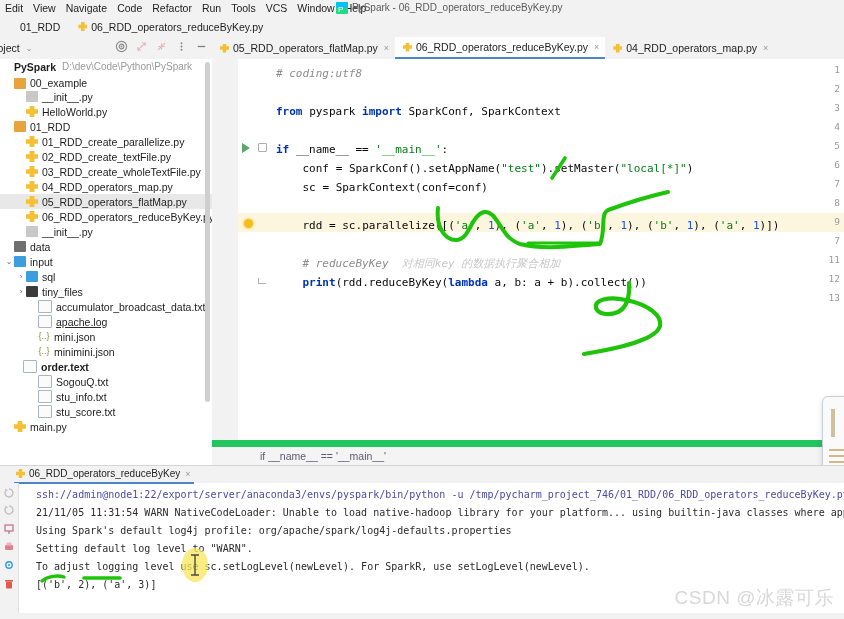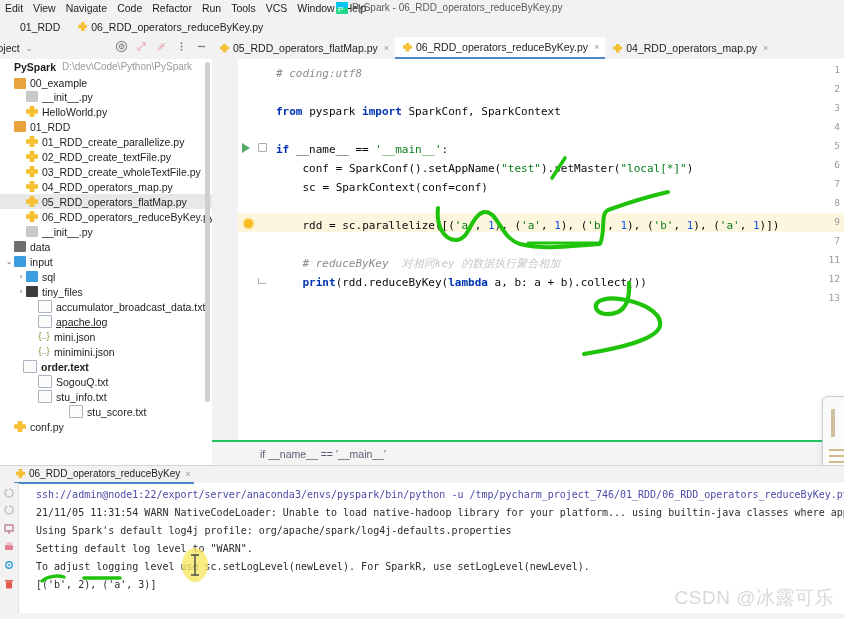--- a/index.html
+++ b/index.html
@@ -128,21 +128,21 @@
   }
   .fold{
     position:absolute;left:46px;width:7px;height:7px;border:1px solid #aeaeae;
     border-radius:1px;background:#fff;
   }
   .fold-end{position:absolute;left:46px;width:7px;height:5px;border-left:1px solid #aeaeae;border-bottom:1px solid #aeaeae;}
 
   
   .editor-crumb{
     position:absolute;left:212px;top:440px;width:632px;height:25px;
-    background:#f4f4f4;border-top:2px solid #22c55e;
+    background:#f4f4f4;border-top:7px solid #22c55e;
     display:flex;align-items:center;padding-left:48px;box-sizing:border-box;
     font-size:10.5px;color:#5b5b70;
   }
 
   
   .float-pop{
     position:absolute;left:822px;top:396px;width:34px;height:99px;
     background:#fafafa;border:1px solid #c6ccd8;border-radius:6px;
     box-shadow:0 2px 6px rgba(0,0,0,.12);overflow:hidden;
   }
@@ -378,29 +378,29 @@
       <div class="row" style="padding-left: 28px;">
         <span class="tw"></span>
         <span class="ic ic-txt"></span>
         <span class="lbl">SogouQ.txt</span>
       </div>
       <div class="row" style="padding-left: 28px;">
         <span class="tw"></span>
         <span class="ic ic-txt"></span>
         <span class="lbl">stu_info.txt</span>
       </div>
-      <div class="row" style="padding-left: 28px; margin-left: 31px;">
+      <div class="row" style="padding-left: 28px;">
         <span class="tw"></span>
         <span class="ic ic-txt"></span>
         <span class="lbl">stu_score.txt</span>
       </div>
       <div class="row" style="padding-left: 4px;">
         <span class="tw"></span>
         <span class="ic ic-py"></span>
-        <span class="lbl">conf.py</span>
+        <span class="lbl">main.py</span>
       </div>
     </div>
   <div class="tree-sb"></div>
 
   <div class="editor">
     <div class="gutter"></div>
     <div class="gutter2"></div>
     <div class="hl-line" style="top: 154px;"></div>
     <div id="lnums">
         <div class="lnum" style="top: 5px;">1</div>

